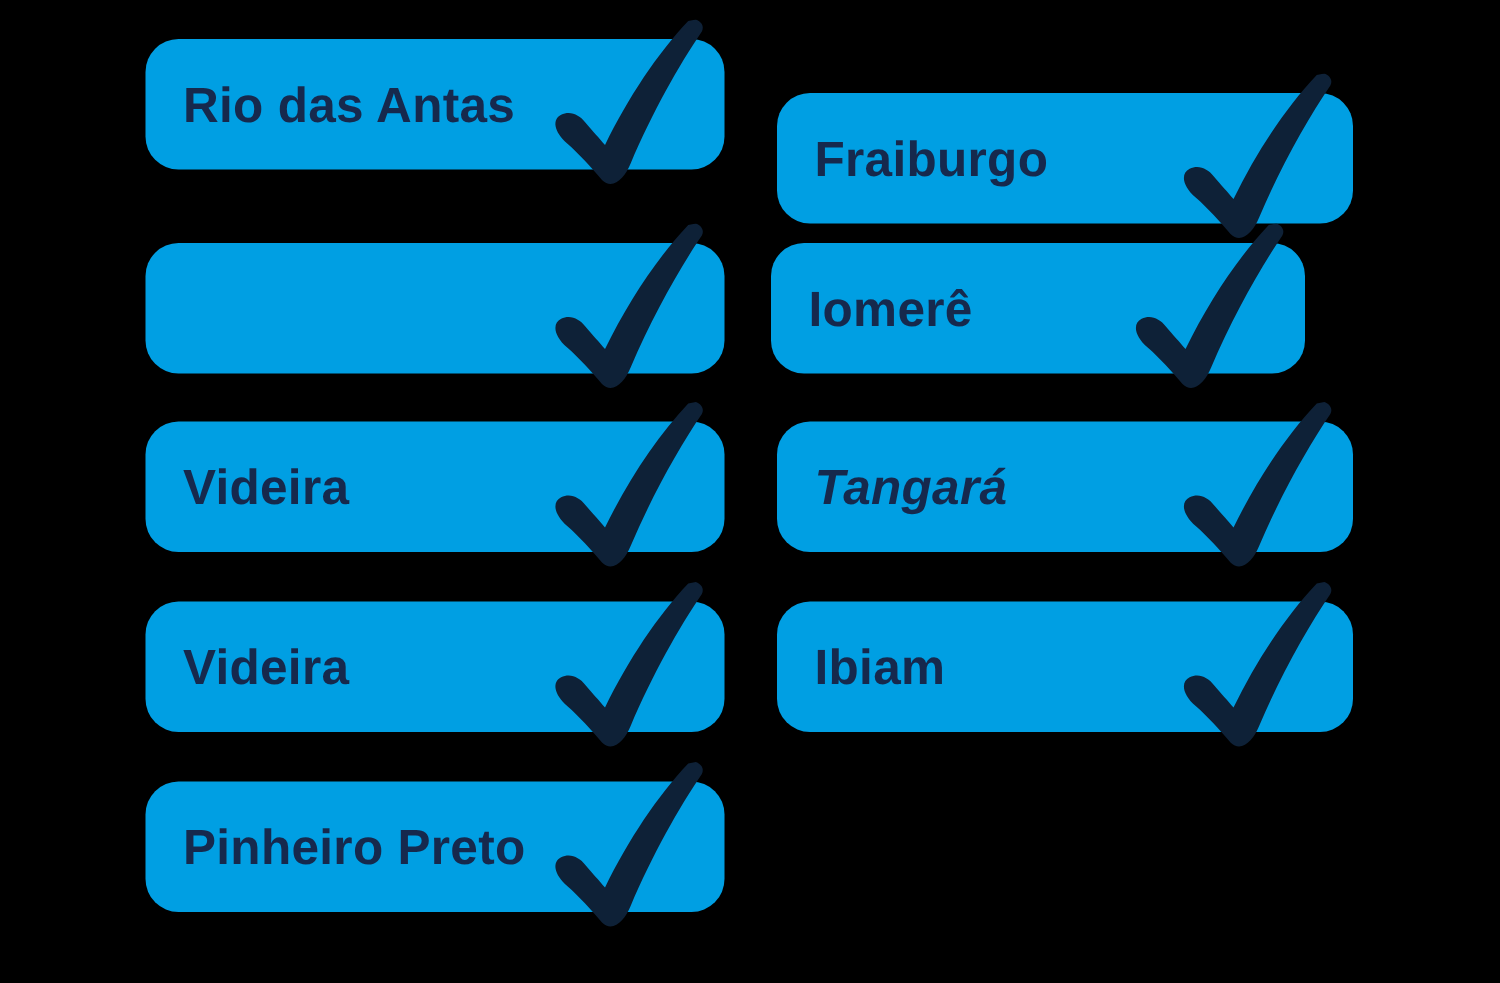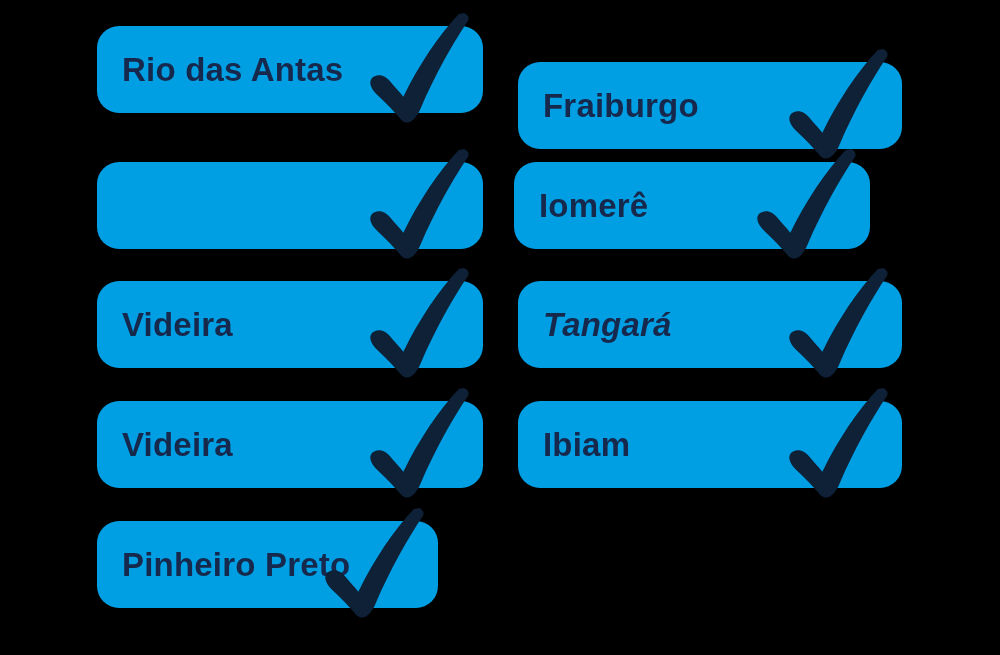--- a/index.html
+++ b/index.html
@@ -74,21 +74,21 @@
       </span>
     </div>
     <div class="pill" style="left: 97px; width: 386px; top: 401px;">
       <span class="label">Videira</span>
       <span class="check">
         <svg viewBox="0 0 105 113" xmlns="http://www.w3.org/2000/svg">
           <path d="M95 0 C98 1 101 4 99 8 C84 30 66 62 52 95 C48 105 40 113 33 106 C26 98 18 89 10 82 C1 74 0 66 6 63 C12 60 18 63 22 68 C27 74 31 78 35 83 C50 52 70 22 90 1 Z" fill="#0E2137"></path>
         </svg>
       </span>
     </div>
-    <div class="pill" style="left: 97px; width: 341px; top: 521px;">
+    <div class="pill" style="left: 97px; width: 386px; top: 521px;">
       <span class="label">Pinheiro Preto</span>
       <span class="check">
         <svg viewBox="0 0 105 113" xmlns="http://www.w3.org/2000/svg">
           <path d="M95 0 C98 1 101 4 99 8 C84 30 66 62 52 95 C48 105 40 113 33 106 C26 98 18 89 10 82 C1 74 0 66 6 63 C12 60 18 63 22 68 C27 74 31 78 35 83 C50 52 70 22 90 1 Z" fill="#0E2137"></path>
         </svg>
       </span>
     </div>
     <div class="pill" style="left: 518px; width: 384px; top: 42px; margin-top: 20px;">
       <span class="label">Fraiburgo</span>
       <span class="check">

